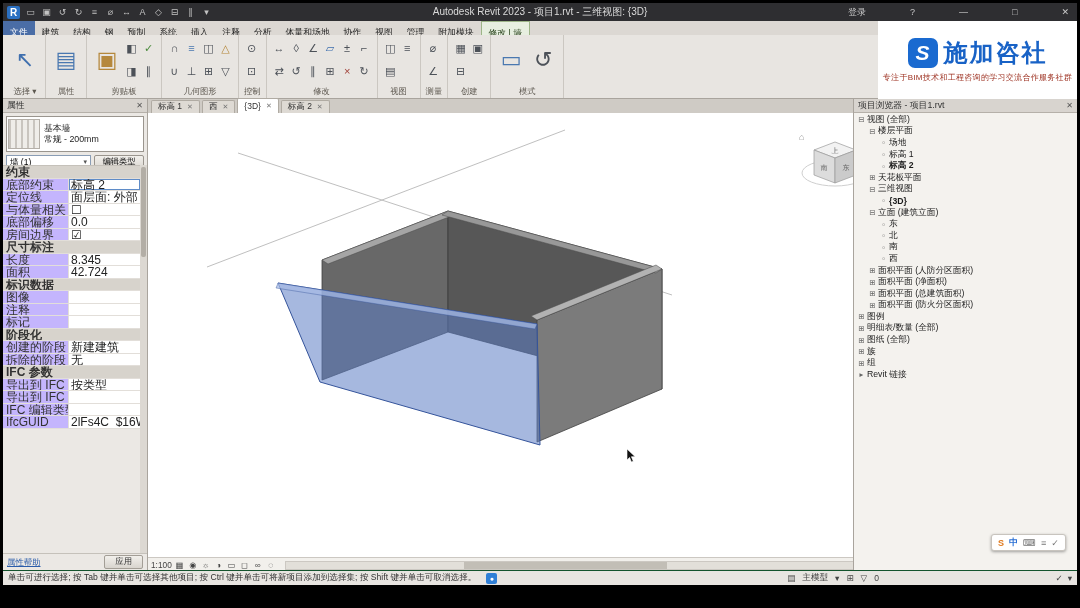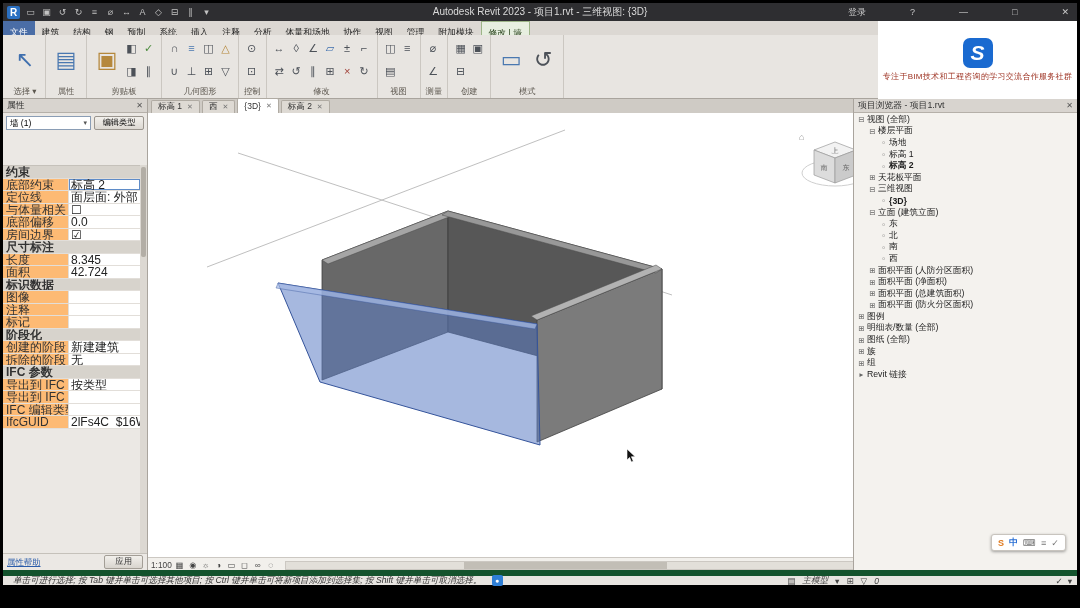--- a/index.html
+++ b/index.html
@@ -53,21 +53,21 @@
   .type-thumb{width:30px;height:28px;border:1px solid #b5b0a9;background:repeating-linear-gradient(90deg,#c9c5bf 0 2px,#efede9 2px 6px);flex:none;}
   .type-name{font-size:8.8px;color:#222;line-height:11px;overflow:hidden;white-space:nowrap;}
   .selector-row{margin:3px 3px 4px;display:flex;gap:3px;}
   .inst-select{flex:1;background:#fff;border:1px solid #8a9db5;font-size:8.5px;height:14px;line-height:12px;padding:0 3px;
                display:flex;align-items:center;box-sizing:border-box;}
   .inst-caret{margin-left:auto;font-size:7px;color:#555;}
   .edit-type-btn{width:50px;height:14px;background:linear-gradient(#f2f0ec,#dcd8d2);border:1px solid #9a958e;font-size:8.2px;
                  text-align:center;line-height:12px;border-radius:2px;box-sizing:border-box;}
   .pgrid{position:absolute;top:66px;left:0;right:7px;border-top:1px solid #c5c1ba;}
   .prow{display:flex;height:12.5px;border-bottom:1px solid #e2ded9;font-size:12px;line-height:12px;background:#fff;box-sizing:border-box;}
-  .plabel{width:62px;padding-left:3px;background:#fdba74;border-right:1px solid #e2ded9;white-space:nowrap;overflow:hidden;color:#333;flex:none;}
+  .plabel{width:62px;padding-left:3px;background:#c4b5fd;border-right:1px solid #e2ded9;white-space:nowrap;overflow:hidden;color:#333;flex:none;}
   .pvalue{flex:1;padding:0 2px;white-space:nowrap;overflow:hidden;color:#222;}
   .prow.pgroup{background:#d7d3cc;font-weight:bold;}
   .prow.pgroup .plabel{background:transparent;border-right:none;width:auto;}
   .prow.pediting .pvalue{box-shadow:inset 0 0 0 1px #5f8cc8;}
   .props-scroll{position:absolute;top:66px;right:0;width:7px;bottom:17px;background:#dcd8d2;}
   .props-thumb{position:absolute;top:2px;left:1px;right:1px;height:90px;background:#b3aea6;border-radius:2px;}
   .props-footer{position:absolute;left:0;right:0;bottom:0;height:16px;display:flex;align-items:center;justify-content:space-between;
                 padding:0 4px;border-top:1px solid #c5c1ba;}
   .help-link{font-size:8.4px;color:#2a5caa;text-decoration:underline;}
   .apply-btn{font-size:8.4px;background:linear-gradient(#f2f0ec,#d8d4ce);border:1px solid #a39e96;padding:0 10px;height:12px;
@@ -96,22 +96,22 @@
 
   
   .browser{position:absolute;right:0;top:0;bottom:0;width:224px;background:#f4f2ee;border-left:1px solid #a9a49d;box-sizing:border-box;}
   .tree{position:absolute;top:13px;bottom:0;left:0;right:0;overflow:hidden;padding-top:2px;}
   .titem{display:flex;align-items:center;height:11.6px;font-size:8.7px;color:#1a1a1a;white-space:nowrap;}
   .texp{width:9px;flex:none;font-size:7.5px;color:#666;text-align:center;}
   .tlabel{padding-left:1px;overflow:hidden;}
   .titem.tbold .tlabel{font-weight:bold;}
 
   
-  .statusbar{position:absolute;left:0;right:0;bottom:0;height:15px;background:#e8e5e1;border-top:6px solid #14532d;
-             display:flex;align-items:center;font-size:8.6px;color:#333;padding:0 10px;box-sizing:border-box;font-style:italic;}
+  .statusbar{position:absolute;left:0;right:0;bottom:0;height:15px;background:#e8e5e1;border-top:1px solid #14532d;
+             display:flex;align-items:center;font-size:8.6px;color:#333;padding:0 5px;box-sizing:border-box;}
   .status-msg{white-space:nowrap;overflow:hidden;max-width:500px;}
   .status-center{width:11px;height:11px;border-radius:2px;background:#2f7fd6;color:#fff;font-size:7px;line-height:11px;
                  text-align:center;margin-left:10px;flex:none;}
   .status-right{position:absolute;right:198px;display:flex;align-items:center;gap:7px;}
   .status-far{position:absolute;right:5px;display:flex;align-items:center;gap:5px;}
   .sr-item{color:#444;white-space:nowrap;}
 
   
   .ime{position:absolute;left:988px;top:531px;height:15px;background:#fff;border:1px solid #c8c4be;border-radius:3px;
        box-shadow:0 1px 3px rgba(0,0,0,.35);display:flex;align-items:center;gap:5px;padding:0 6px;z-index:9;}
@@ -336,30 +336,38 @@
 
               <span class="ric ric-big" title="reset-profile-icon">↺</span>
             </div>
           <div class="rlabel">模式</div>
         </div>
       </div>
 
     <div class="brand">
       <div class="brand-row">
         <div class="brand-logo">S</div>
+        <div class="brand-name">施加咨社</div>
       </div>
       <div class="brand-tagline">专注于BIM技术和工程咨询的学习交流合作服务社群</div>
     </div>
 
     <div class="main">
 
       <div class="props">
         <div class="panel-header">
           <span>属性</span>
           <span class="panel-close">✕</span>
+        </div>
+        <div class="type-box">
+          <div class="type-thumb"></div>
+          <div>
+            <div class="type-name">基本墙</div>
+            <div class="type-name">常规 - 200mm</div>
+          </div>
         </div>
         <div class="selector-row">
           <div class="inst-select">
             <span>墙 (1)</span>
             <span class="inst-caret">▾</span>
           </div>
           <div class="edit-type-btn">编辑类型</div>
         </div>
         <div class="pgrid">
 

